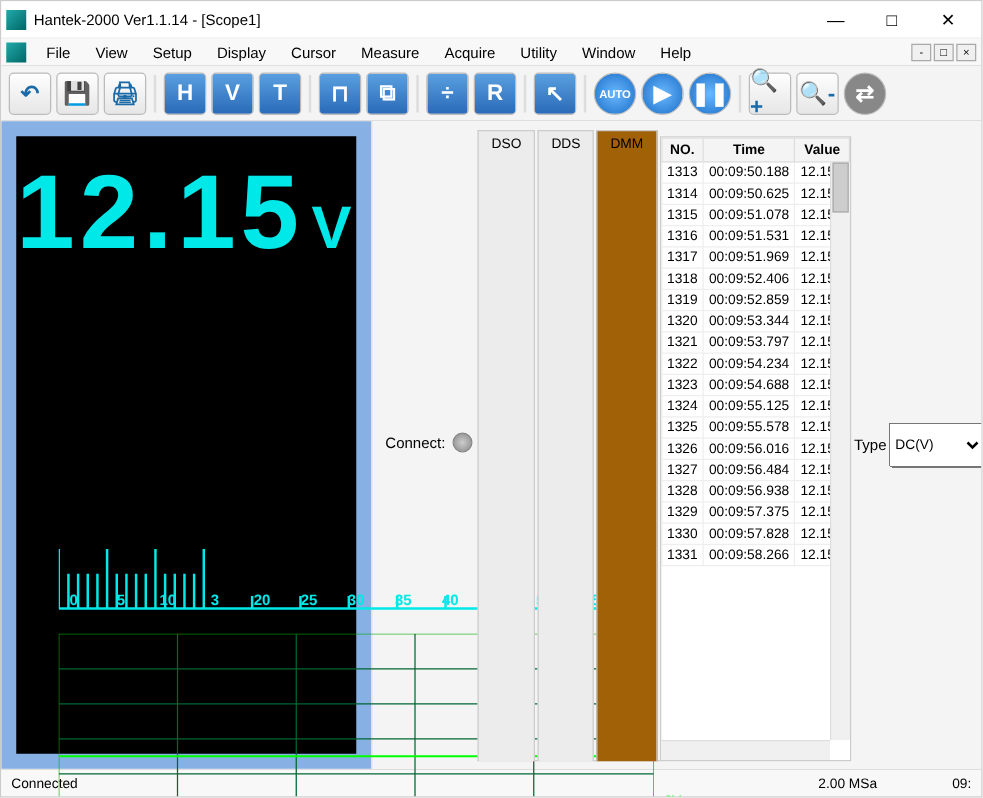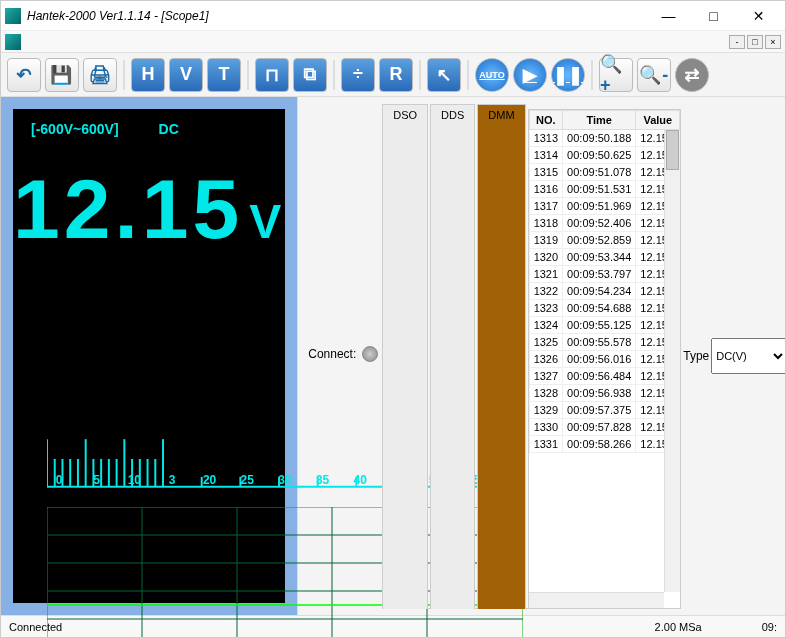--- a/index.html
+++ b/index.html
@@ -1,34 +1,34 @@
 <!DOCTYPE html>
 <html><head>
 <meta charset="utf-8">
 <style>
 * { box-sizing: border-box; margin: 0; padding: 0; font-family: "Segoe UI", Tahoma, sans-serif; }
 body { width: 786px; height: 638px; background: #fff; font-size: 12px; overflow: hidden; border: 1px solid #ccc; }
 
 .titlebar { height: 30px; display: flex; align-items: center; padding: 0 4px; background: #fff; border-bottom: 1px solid #eee; }
 .titlebar .icon { width: 16px; height: 16px; background: linear-gradient(135deg,#2aa,#066); margin-right: 6px; }
-.titlebar .title { flex: 1; font-size: 12px; font-style: italic; }
+.titlebar .title { flex: 1; font-size: 12px; }
 .winbtns { display: flex; gap: 0; }
 .winbtn { width: 45px; height: 28px; display: flex; align-items: center; justify-content: center; font-size: 14px; }
 
 .menubar { height: 22px; display: flex; align-items: center; padding: 0 4px; border-bottom: 1px solid #e0e0e0; background: #f8f8f8; }
 .menubar .micon { width: 16px; height: 16px; background: linear-gradient(135deg,#2aa,#066); margin-right: 6px; }
 .menubar .mitem { padding: 2px 10px; font-size: 12px; }
 .mdibtns { margin-left: auto; display: flex; gap: 2px; }
 .mdibtn { width: 16px; height: 14px; border: 1px solid #aaa; font-size: 9px; display: flex; align-items: center; justify-content: center; background: #f0f0f0; }
 
 .toolbar { height: 44px; display: flex; align-items: center; gap: 4px; padding: 4px 6px; background: #f4f4f4; border-bottom: 1px solid #ddd; }
 .tbtn { width: 34px; height: 34px; border: 1px solid #bbb; border-radius: 4px; background: linear-gradient(#fefefe,#e6e6e6); display: flex; align-items: center; justify-content: center; font-size: 18px; font-weight: bold; color: #1a6aa8; }
 .tbtn.blue { background: linear-gradient(#5aa0e0,#2a6ab8); color: #fff; }
 .tbtn.round { border-radius: 50%; }
-.tbtn.play { background: radial-gradient(#6ab8ff,#1a6ec8); color:#fff; border-radius:50%;text-decoration:underline; }
+.tbtn.play { background: radial-gradient(#6ab8ff,#1a6ec8); color:#fff; border-radius:50%; }
 .tsep { width: 2px; height: 30px; background: #ddd; margin: 0 2px; }
 
 .workspace { display: flex; height: 518px; }
 .scope-area { width: 566px; background: #87b0e4; padding: 12px; }
 .scope { width: 100%; height: 100%; background: #000; position: relative; }
 
 .scope-head { display:flex; gap:40px; padding:12px 18px; color:#00e8e8; font-weight:bold; font-size:14px; }
 .reading { text-align:center; color:#00e8e8; font-size:84px; font-weight:bold; letter-spacing:4px; font-family:"Arial Black",sans-serif; line-height:1; padding-top:18px; }
 .reading .unit { font-size:48px; font-weight:bold; margin-left:6px; }
 
@@ -72,20 +72,21 @@
   <div class="title">Hantek-2000 Ver1.1.14 - [Scope1]</div>
   <div class="winbtns">
     <div class="winbtn">—</div>
     <div class="winbtn">□</div>
     <div class="winbtn">✕</div>
   </div>
 </div>
 
 <div class="menubar">
   <div class="micon"></div>
+  <div id="menu-items"><span class="mitem">File</span><span class="mitem">View</span><span class="mitem">Setup</span><span class="mitem">Display</span><span class="mitem">Cursor</span><span class="mitem">Measure</span><span class="mitem">Acquire</span><span class="mitem">Utility</span><span class="mitem">Window</span><span class="mitem">Help</span></div>
   <div class="mdibtns">
     <div class="mdibtn">-</div>
     <div class="mdibtn">□</div>
     <div class="mdibtn">×</div>
   </div>
 </div>
 
 <div class="toolbar">
   <div class="tbtn">
       <span>↶</span>
@@ -118,24 +119,20 @@
     </div>
   <div class="tbtn">
       <span>🔍-</span>
     </div>
   <div class="tbtn round" style="background:#888;color:#fff">⇄</div>
 </div>
 
 <div class="workspace">
   <div class="scope-area">
     <div class="scope">
-      <div class="scope-head">
-        <span>[-600V~600V]</span>
-        <span>DC</span>
-      </div>
       <div class="reading">
         <span>12.15</span><span class="unit">V</span>
       </div>
 
       <svg class="bargraph" viewBox="0 0 480 60">
         <g stroke="#00e8e8" stroke-width="2" id="bargraph-lines">
             <line x1="0" x2="0" y1="10" y2="58"></line>
             <line x1="7.8" x2="7.8" y1="30" y2="58"></line>
             <line x1="15.6" x2="15.6" y1="30" y2="58"></line>
             <line x1="23.4" x2="23.4" y1="30" y2="58"></line>

